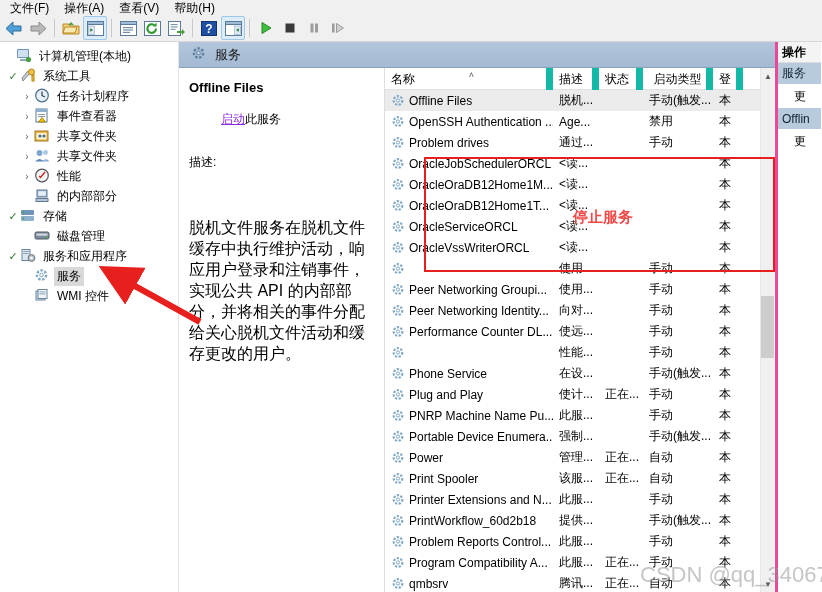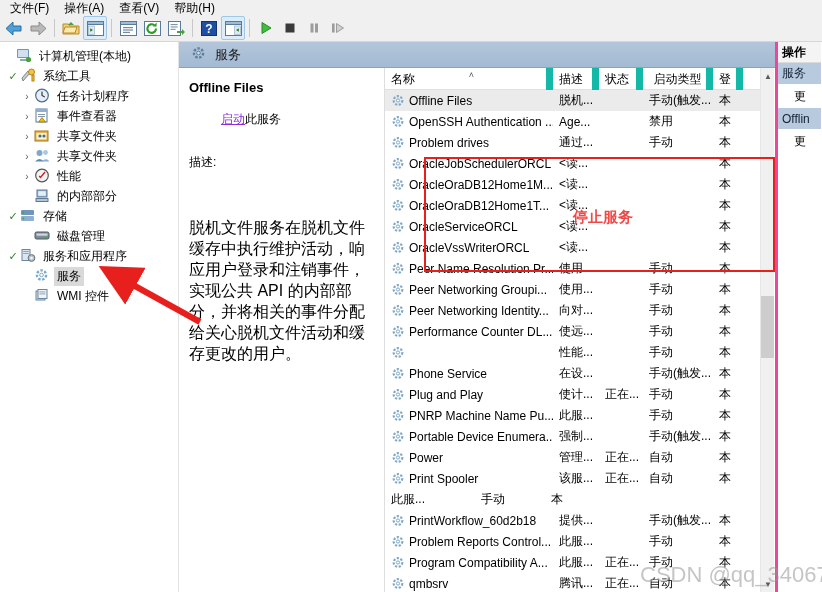--- a/index.html
+++ b/index.html
@@ -632,21 +632,20 @@
                 <div class="cell state"></div>
                 <div class="cell start"></div>
                 <div class="cell logon">本</div>
               </div>
               <div class="lrow">
                 <div class="cell name">
                   <span class="svcicon"><svg width="15" height="14" viewBox="0 0 15 14">
                       <circle cx="7" cy="6.5" r="4.3" fill="none" stroke="#7fa8c8" stroke-width="2.2" stroke-dasharray="2.2 1.5"></circle>
                       <circle cx="7" cy="6.5" r="1.6" fill="#ffffff" stroke="#7fa8c8"></circle>
                     </svg></span>
-                  <span>Peer Name Resolution Pr...</span>
                 </div>
                 <div class="cell desc">使用...</div>
                 <div class="cell state"></div>
                 <div class="cell start">手动</div>
                 <div class="cell logon">本</div>
               </div>
               <div class="lrow">
                 <div class="cell name">
                   <span class="svcicon"><svg width="15" height="14" viewBox="0 0 15 14">
                       <circle cx="7" cy="6.5" r="4.3" fill="none" stroke="#7fa8c8" stroke-width="2.2" stroke-dasharray="2.2 1.5"></circle>
@@ -769,20 +768,27 @@
                       <circle cx="7" cy="6.5" r="1.6" fill="#ffffff" stroke="#7fa8c8"></circle>
                     </svg></span>
                   <span>Print Spooler</span>
                 </div>
                 <div class="cell desc">该服...</div>
                 <div class="cell state">正在...</div>
                 <div class="cell start">自动</div>
                 <div class="cell logon">本</div>
               </div>
               <div class="lrow">
+                <div class="cell name">
+                  <span class="svcicon"><svg width="15" height="14" viewBox="0 0 15 14">
+                      <circle cx="7" cy="6.5" r="4.3" fill="none" stroke="#7fa8c8" stroke-width="2.2" stroke-dasharray="2.2 1.5"></circle>
+                      <circle cx="7" cy="6.5" r="1.6" fill="#ffffff" stroke="#7fa8c8"></circle>
+                    </svg></span>
+                  <span>Printer Extensions and N...</span>
+                </div>
                 <div class="cell desc">此服...</div>
                 <div class="cell state"></div>
                 <div class="cell start">手动</div>
                 <div class="cell logon">本</div>
               </div>
               <div class="lrow">
                 <div class="cell name">
                   <span class="svcicon"><svg width="15" height="14" viewBox="0 0 15 14">
                       <circle cx="7" cy="6.5" r="4.3" fill="none" stroke="#7fa8c8" stroke-width="2.2" stroke-dasharray="2.2 1.5"></circle>
                       <circle cx="7" cy="6.5" r="1.6" fill="#ffffff" stroke="#7fa8c8"></circle>

